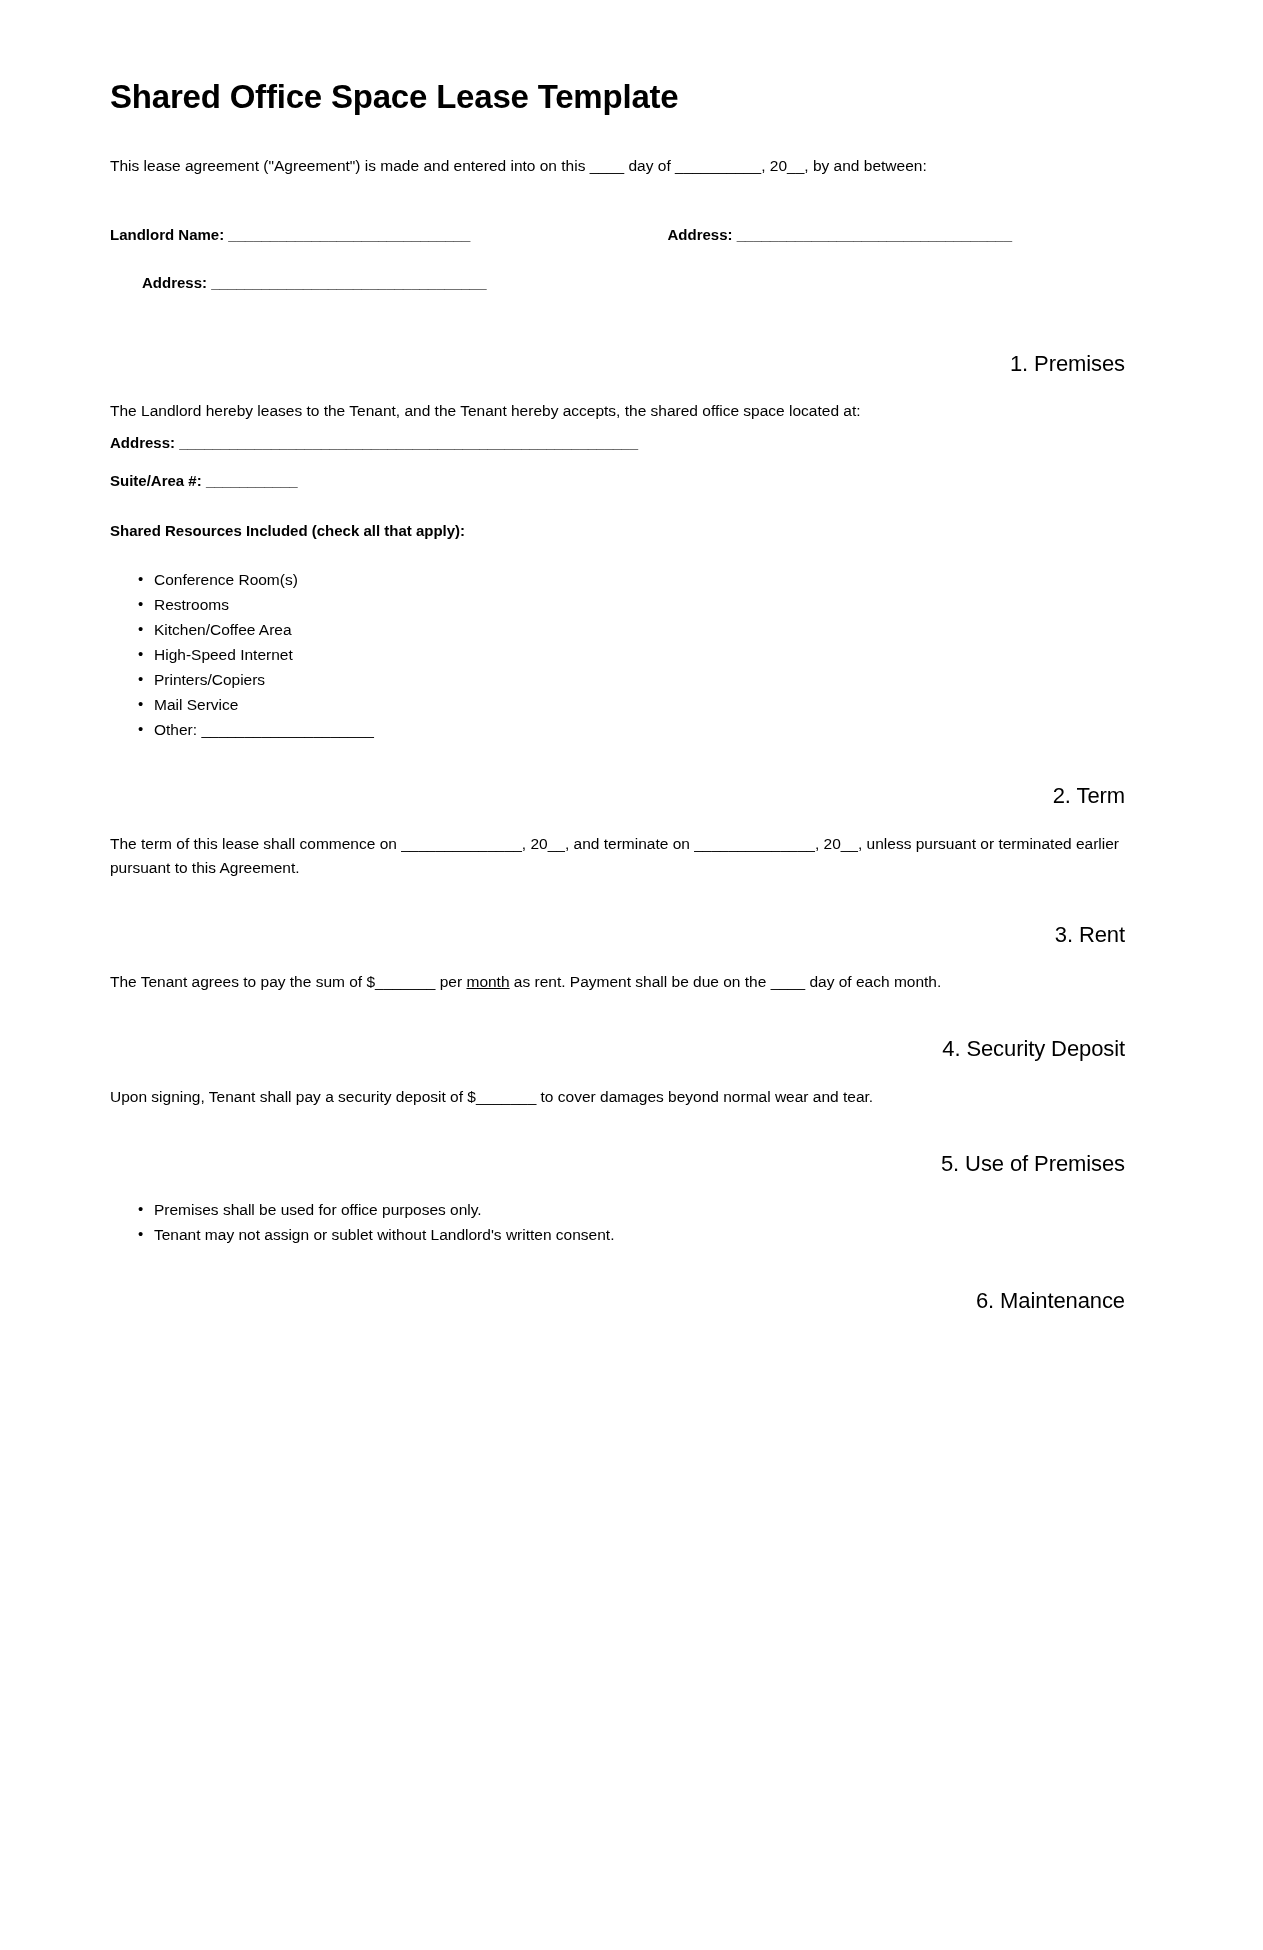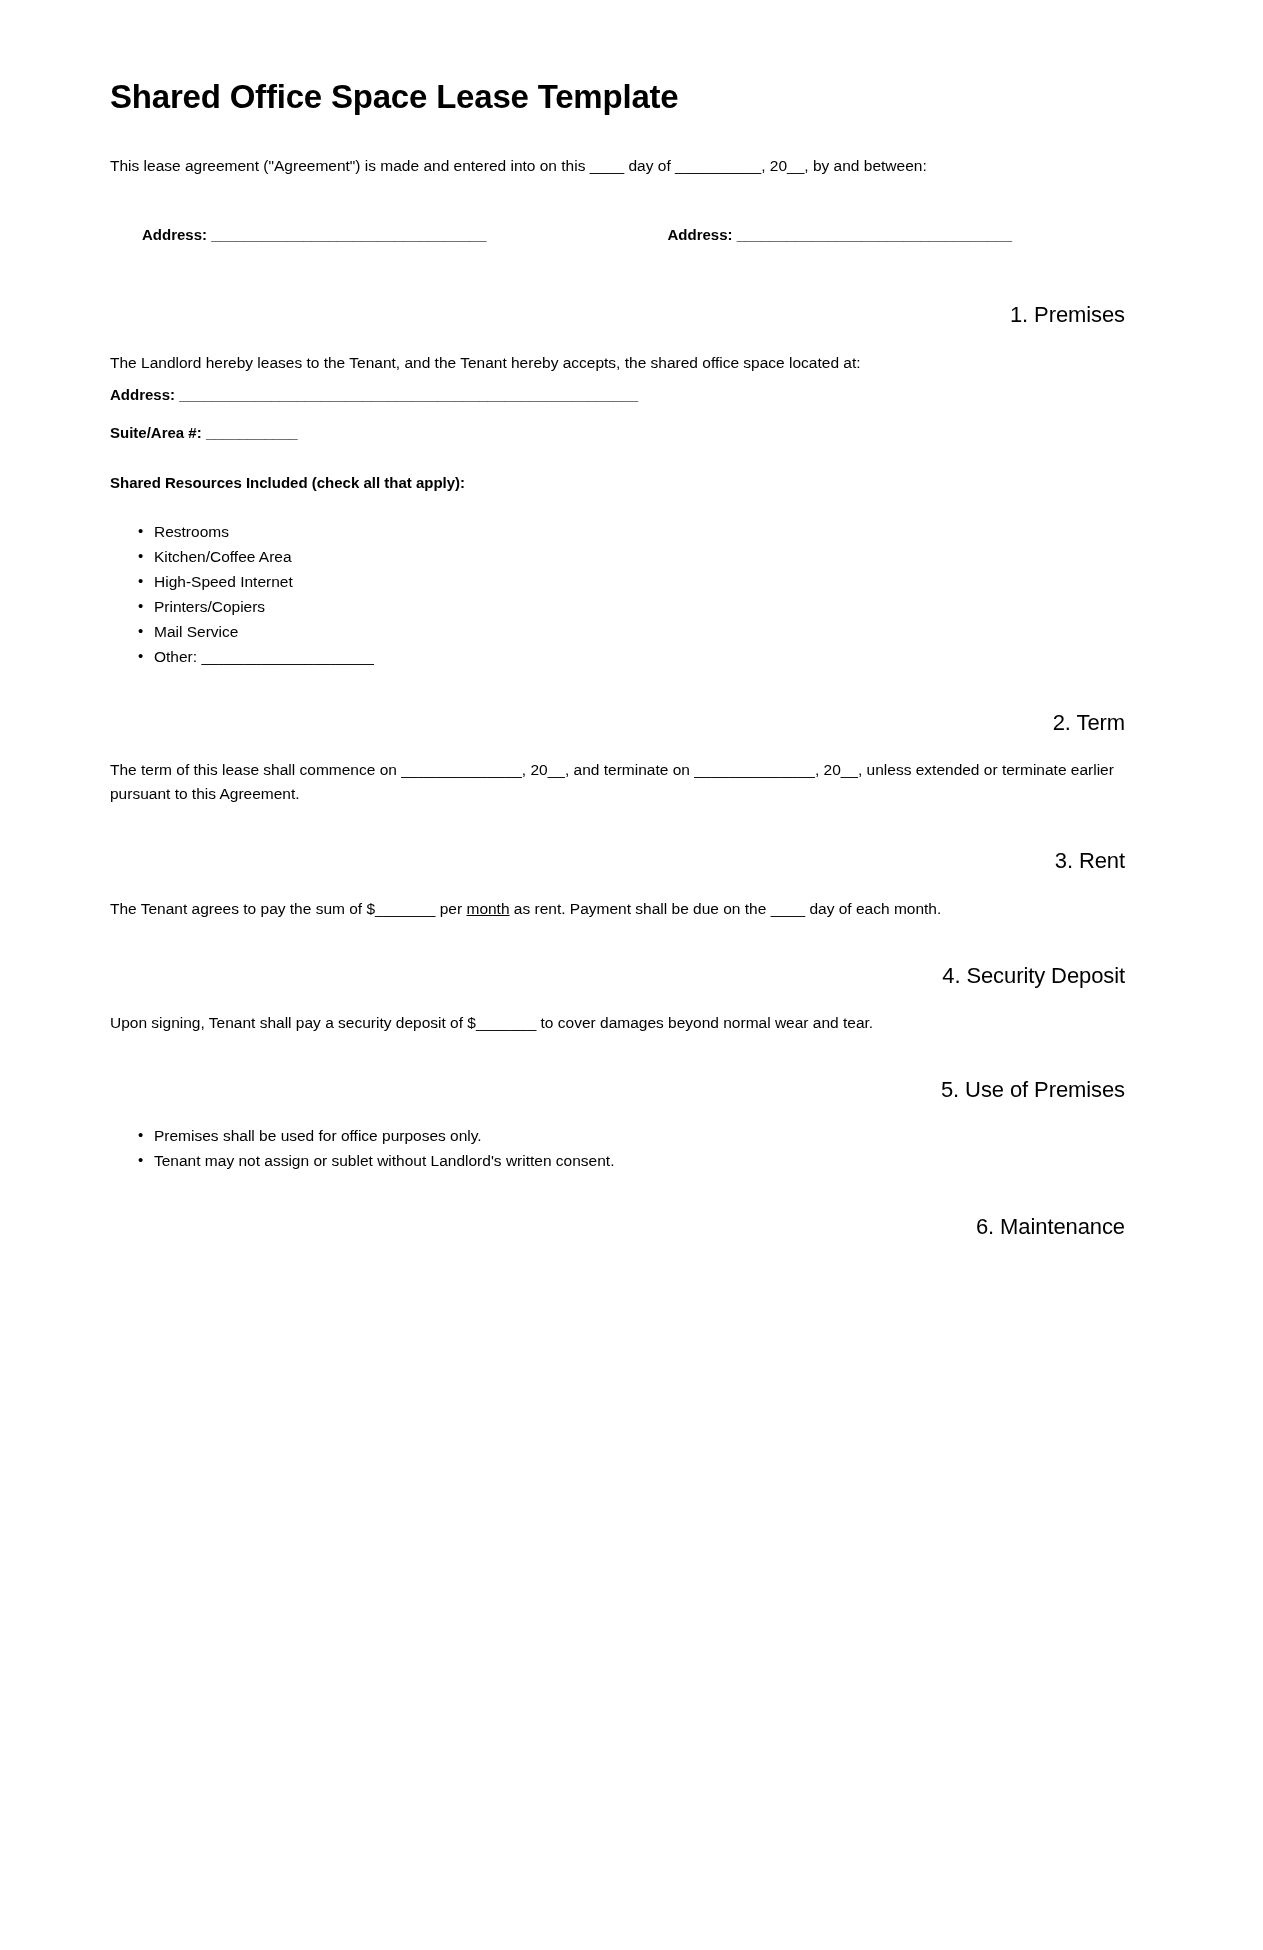--- a/index.html
+++ b/index.html
@@ -119,20 +119,24 @@
 
 <div class="page">
 
   <h1 class="doc-title">Shared Office Space Lease Template</h1>
 
   <p class="intro-para">This lease agreement ("Agreement") is made and entered into on this ____ day of __________, 20__, by and between:</p>
 
   <div class="party-grid">
     <div class="party-col left">
       <div class="party-line">
+        <span>Landlord Name:</span>
+        <span class="blank">_____________________________</span>
+      </div>
+      <div class="party-line">
         <span>Address:</span>
         <span class="blank">_________________________________</span>
       </div>
     </div>
     <div class="party-col right">
       <div class="party-line">
         <span>Address:</span>
         <span class="blank">_________________________________</span>
       </div>
     </div>
@@ -147,35 +151,36 @@
     </div>
     <div class="premises-gap"></div>
     <div class="label-line">
       <span>Suite/Area #:</span>
       <span class="blank">___________</span>
     </div>
     <div class="label-line">
       <span>Shared Resources Included (check all that apply):</span>
     </div>
     <ul class="doc-list">
+      <li>Conference Room(s)</li>
       <li>Restrooms</li>
       <li>Kitchen/Coffee Area</li>
       <li>High-Speed Internet</li>
       <li>Printers/Copiers</li>
       <li>Mail Service</li>
       <li>
         <span>Other:</span>
         <span class="blank">____________________</span>
       </li>
     </ul>
   </div>
 
   <div class="section">
     <h2 class="section-heading">2. Term</h2>
-    <p class="body-text last">The term of this lease shall commence on ______________, 20__, and terminate on ______________, 20__, unless extended or terminate earlier pursuant to this Agreement.</p>
+    <p class="body-text last">The term of this lease shall commence on ______________, 20__, and terminate on ______________, 20__, unless pursuant or terminated earlier pursuant to this Agreement.</p>
   </div>
 
   <div class="section">
     <h2 class="section-heading">3. Rent</h2>
     <p class="body-text last"><span>The Tenant agrees to pay the sum of $_______ per </span><span class="u-line">month</span><span> as rent. Payment shall be due on the ____ day of each month.</span></p>
   </div>
 
   <div class="section">
     <h2 class="section-heading">4. Security Deposit</h2>
     <p class="body-text last">Upon signing, Tenant shall pay a security deposit of $_______ to cover damages beyond normal wear and tear.</p>

